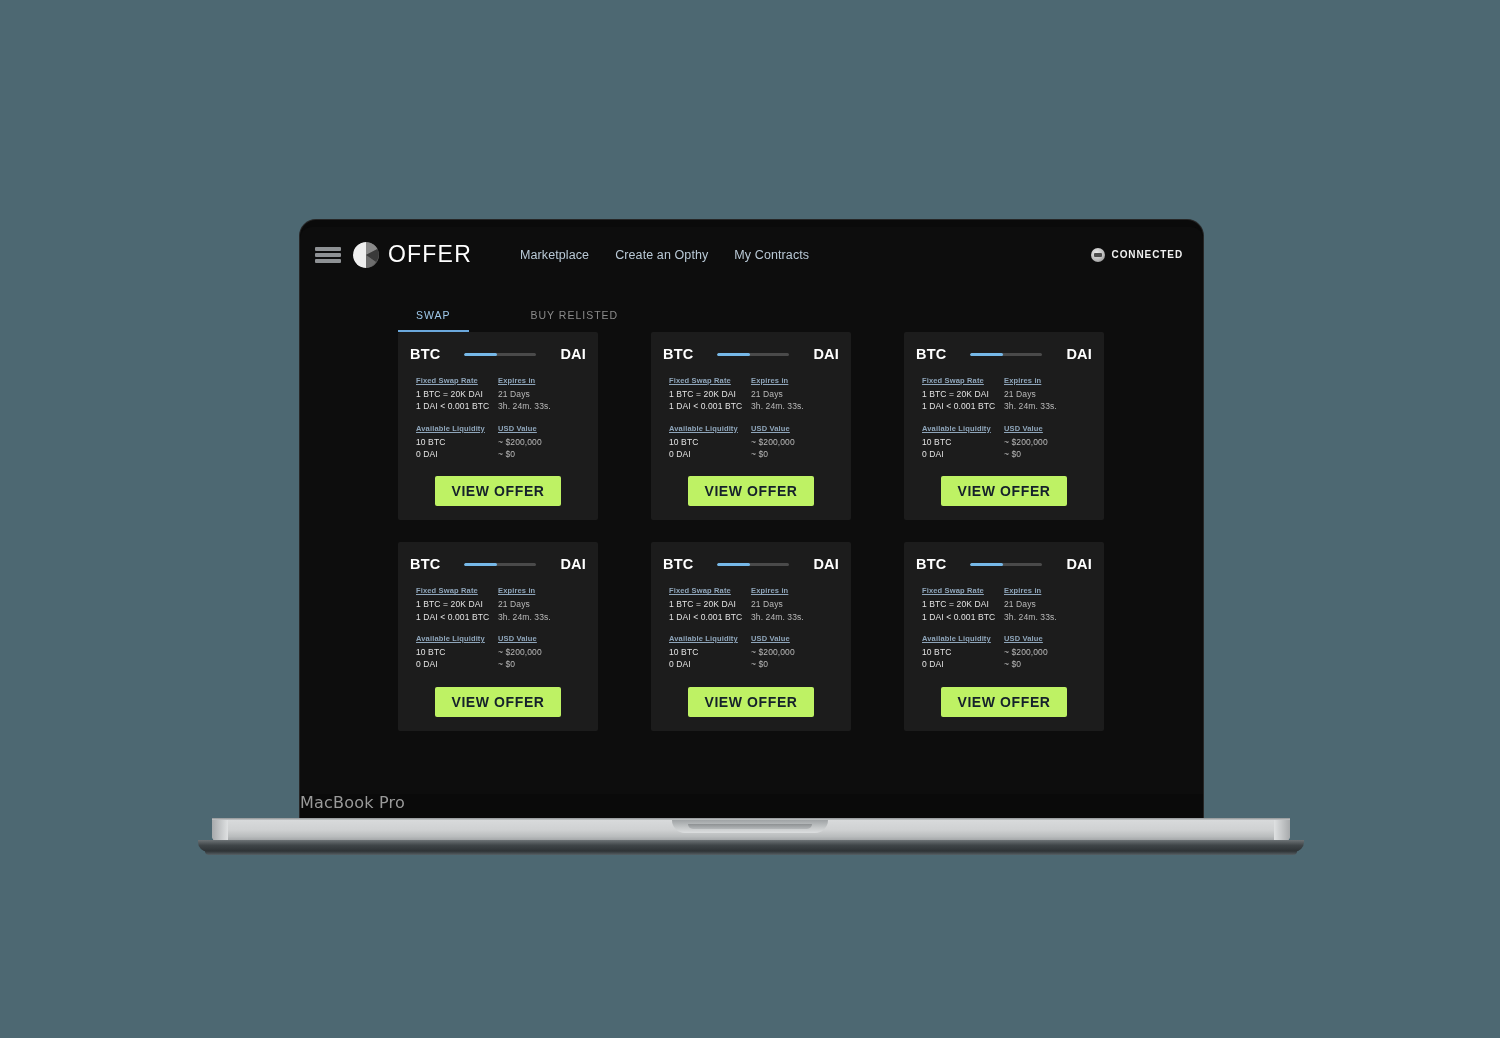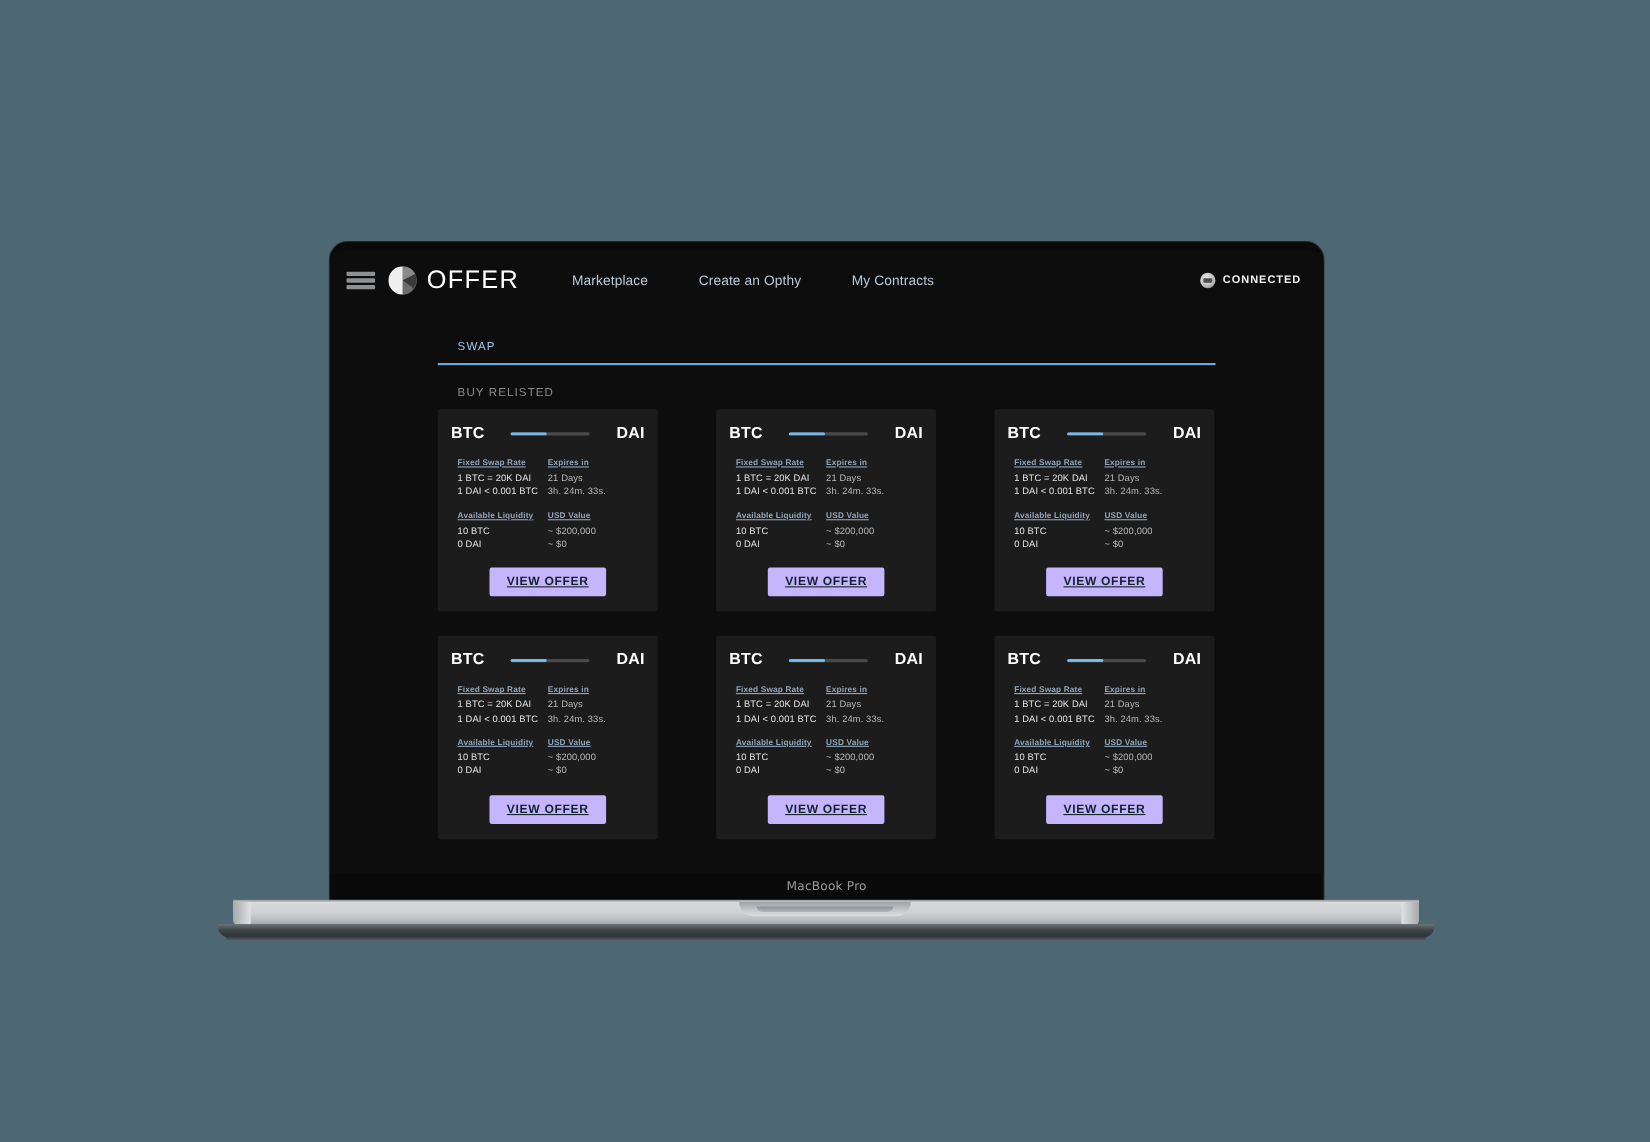--- a/index.html
+++ b/index.html
@@ -44,23 +44,22 @@
     margin-left: -2px;
     border-radius: 50%;
     background: #1d1d1d;
   }
 
   .lid-label {
     position: absolute;
     left: 0;
     right: 0;
     bottom: 10px;
-    text-align: center;
     color: #9a9a9a;
-    font-size: 11px;
+    font-size: 16px;
     letter-spacing: 0.2px;
     font-family: "DejaVu Sans", sans-serif;
   }
 
   .screen {
     position: absolute;
     left: 300px;
     top: 227px;
     width: 903px;
     height: 567px;
@@ -185,21 +184,21 @@
     font-size: 23px;
     letter-spacing: 1.2px;
     color: #ffffff;
     font-weight: 400;
     font-family: "Liberation Sans", sans-serif;
   }
 
   .nav {
     display: flex;
     align-items: flex-end;
-    gap: 46px;
+    gap: 26px;
   }
   .nav a {
     color: #b9c9d6;
     font-size: 12.5px;
     text-decoration: none;
     letter-spacing: 0.1px;
   }
 
   .connected {
     position: absolute;
@@ -233,22 +232,21 @@
     color: #f0f0f0;
     font-weight: 700;
   }
 
   .content {
     padding: 22px 98px 0 98px;
   }
 
   .tabs {
     display: flex;
-    gap: 14px;
-    flex-direction: column;
+    gap: 44px;
   }
   .tab {
     font-size: 10.5px;
     letter-spacing: 1px;
     padding: 5px 18px 9px 18px;
     color: #8b8b8b;
     cursor: pointer;
     font-weight: 500;
   }
   .tab.active {
@@ -335,31 +333,30 @@
   .block-gap {
     height: 11px;
   }
 
   .card-foot {
     display: flex;
     justify-content: center;
     margin-top: 16px;
   }
   .view-offer {
-    background: #c4b5fd;
+    background: #bef264;
     color: #15212b;
-    font-size: 11px;
+    font-size: 14px;
     font-weight: 700;
     letter-spacing: 0.6px;
     border: none;
     border-radius: 2px;
     padding: 7px 16px;
     cursor: pointer;
     font-family: "Liberation Sans", sans-serif;
-    text-decoration: underline;
   }
 </style>
 </head>
 <body>
 
 <div class="laptop">
 
   <div class="lid">
     <div class="camera"></div>
     <div class="lid-label">MacBook Pro</div>

